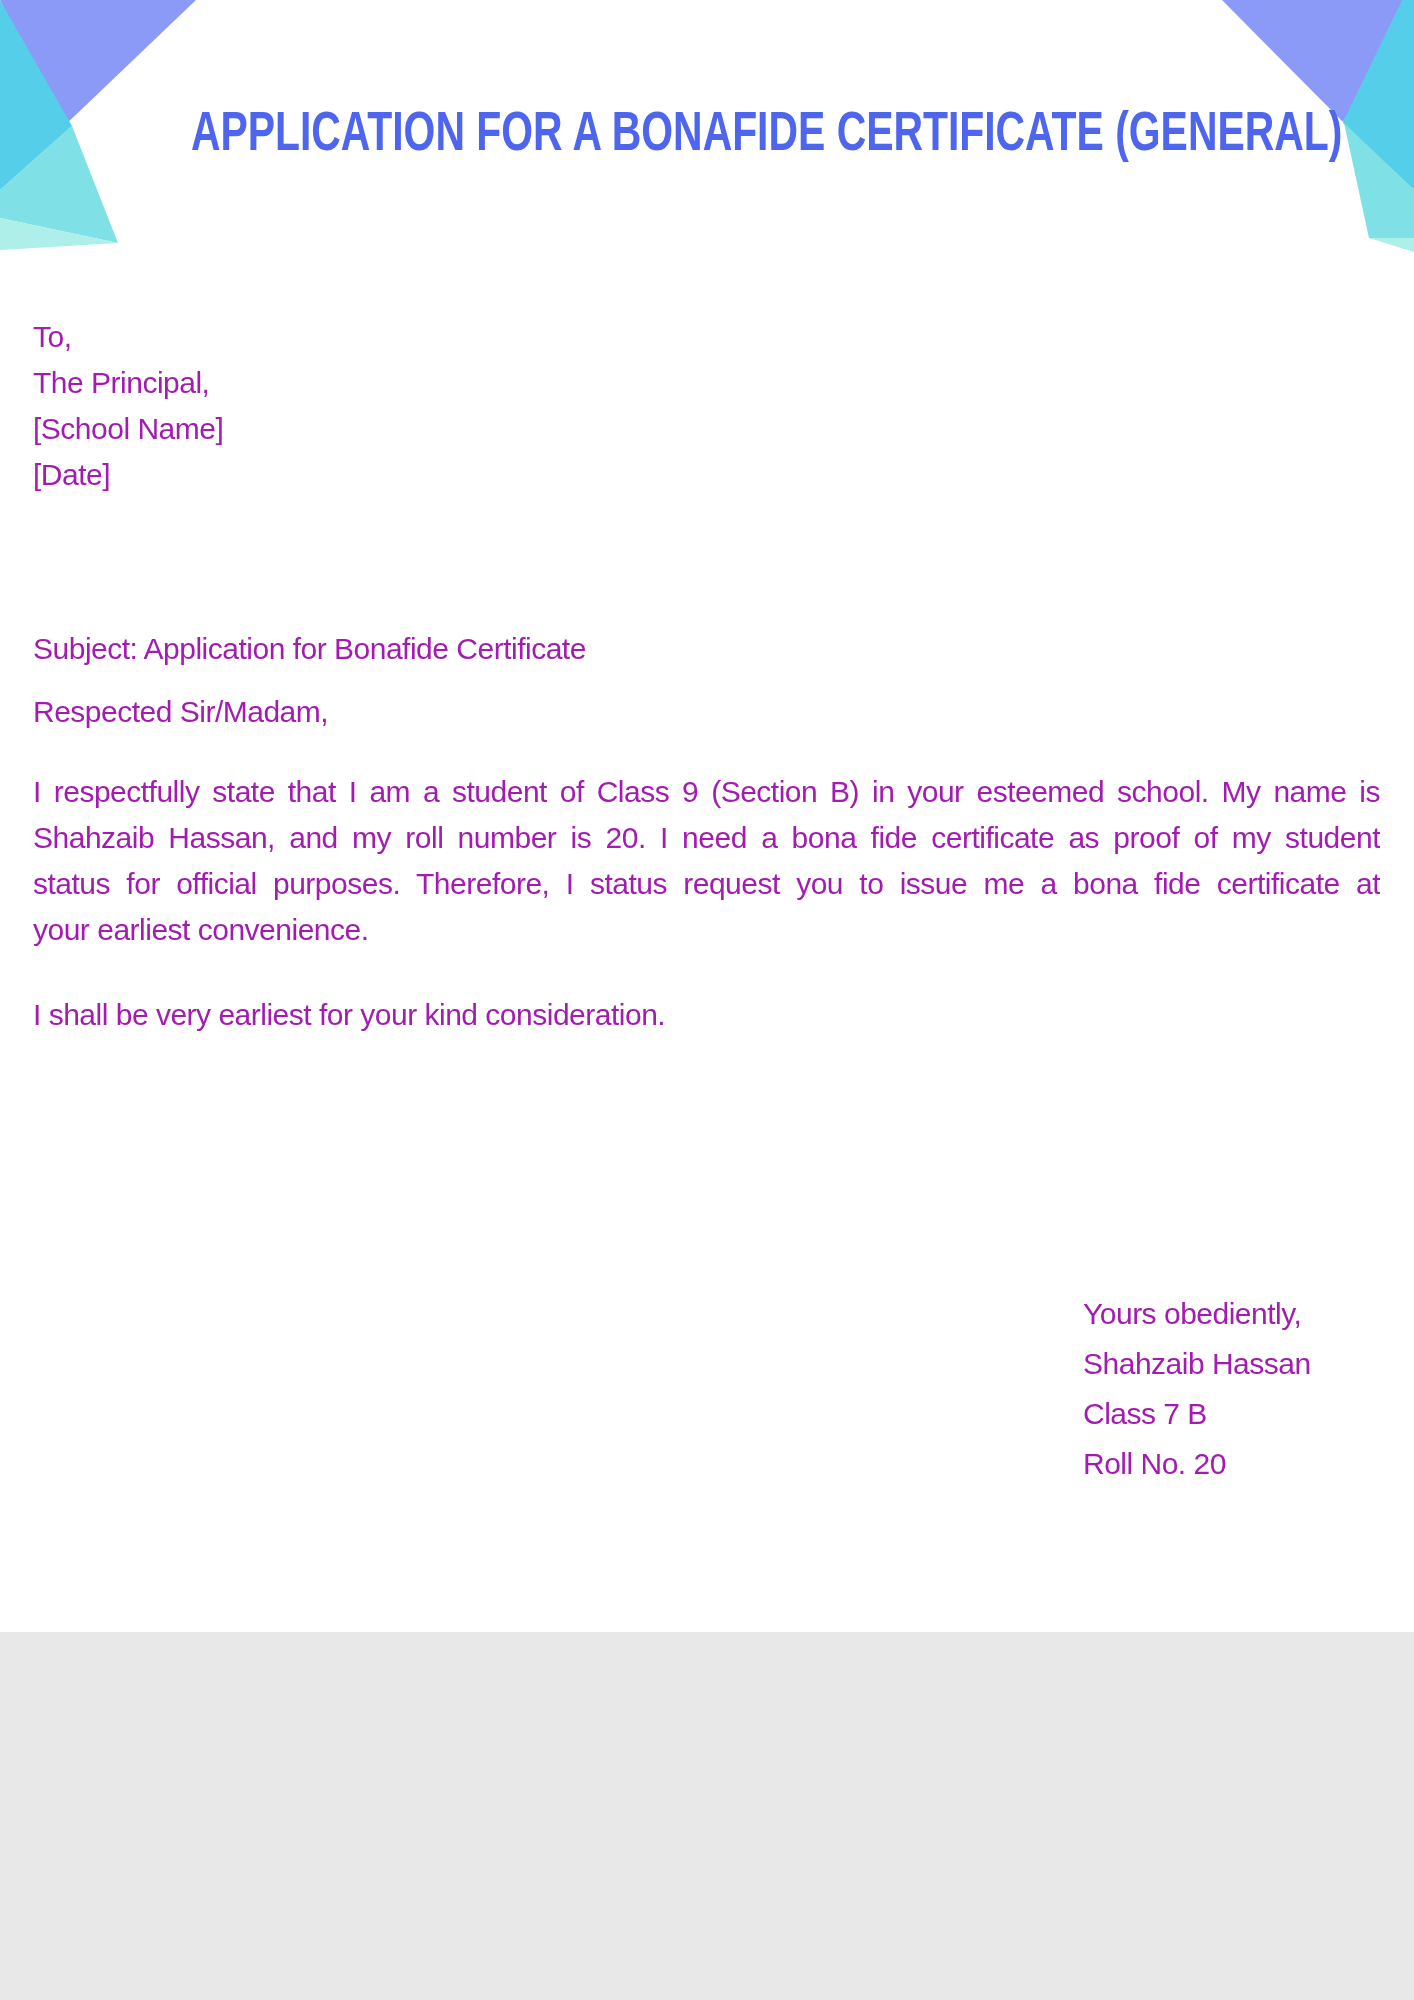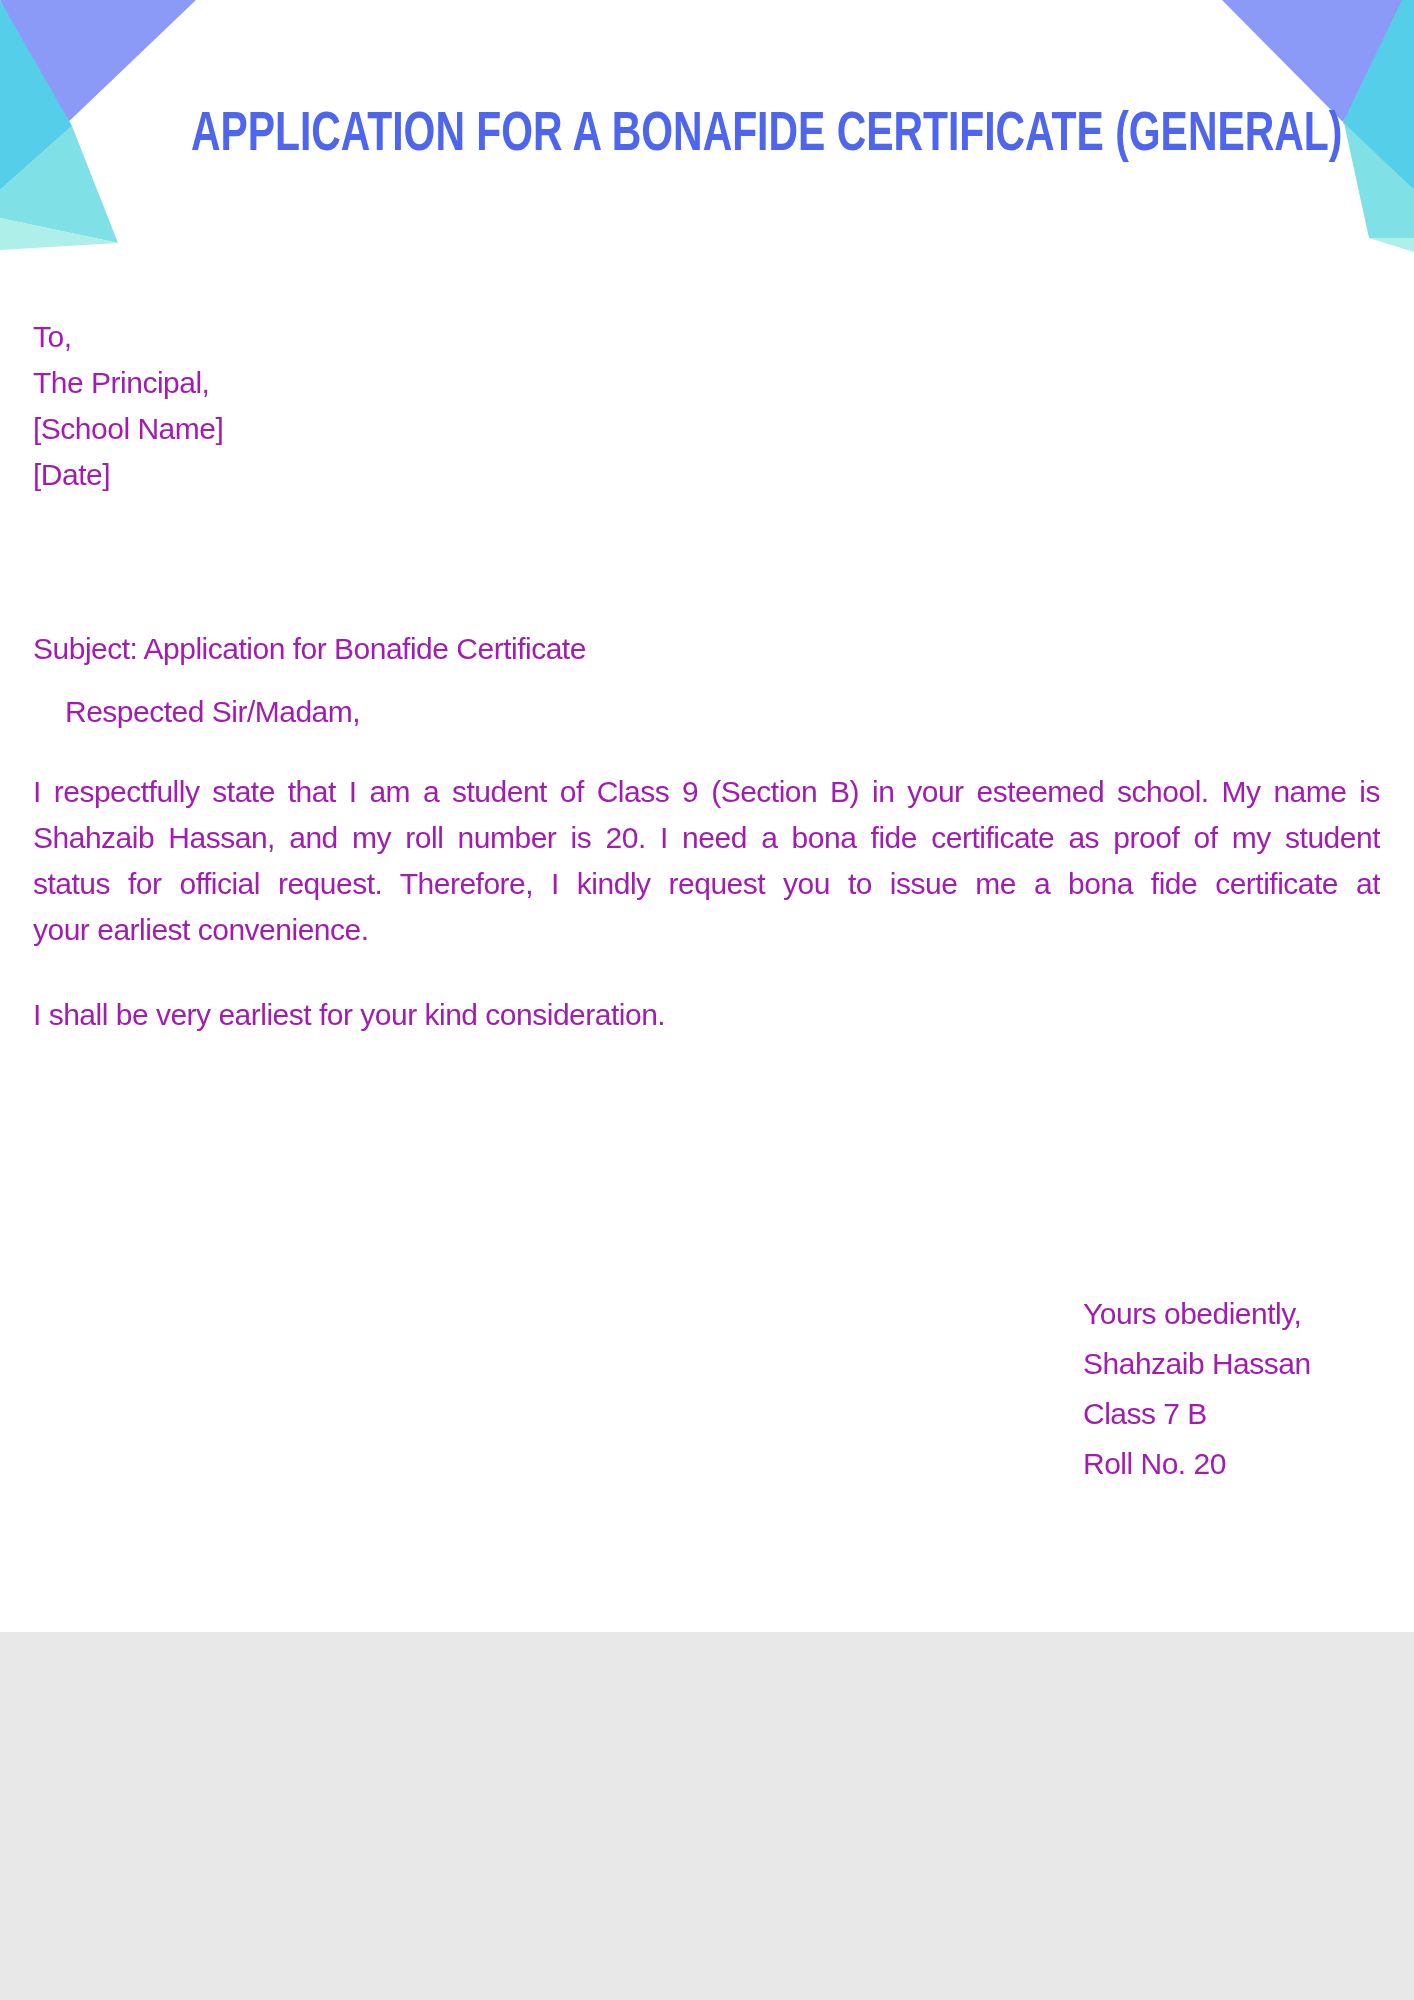--- a/index.html
+++ b/index.html
@@ -35,21 +35,21 @@
     transform-origin: 50% 50%;
   }
   .line {
     font-size: 30px;
     line-height: 46px;
     letter-spacing: -0.5px;
     color: #a21caf;
   }
   .address-block { position: absolute; left: 33px; top: 314px; }
   .subject-line  { position: absolute; left: 33px; top: 626px; }
-  .salutation    { position: absolute; left: 33px; top: 689px; margin-left: 32px; }
+  .salutation    { position: absolute; left: 33px; top: 689px; }
   .body-par {
     position: absolute;
     left: 33px;
     top: 769px;
     width: 1347px;
   }
   .body-par .just {
     text-align: justify;
     text-align-last: justify;
     height: 46px;
@@ -104,21 +104,21 @@
     <div class="line">[Date]</div>
   </div>
 
   <div class="subject-line line">Subject: Application for Bonafide Certificate</div>
 
   <div class="salutation line">Respected Sir/Madam,</div>
 
   <div class="body-par">
     <div class="line just">I respectfully state that I am a student of Class 9 (Section B) in your esteemed school. My name is</div>
     <div class="line just">Shahzaib Hassan, and my roll number is 20. I need a bona fide certificate as proof of my student</div>
-    <div class="line just">status for official request. Therefore, I kindly request you to issue me a bona fide certificate at</div>
+    <div class="line just">status for official purposes. Therefore, I status request you to issue me a bona fide certificate at</div>
     <div class="line">your earliest convenience.</div>
   </div>
 
   <div class="closing-line line">I shall be very earliest for your kind consideration.</div>
 
   <div class="signature-block">
     <div class="line">Yours obediently,</div>
     <div class="line">Shahzaib Hassan</div>
     <div class="line">Class 7 B</div>
     <div class="line">Roll No. 20</div>

